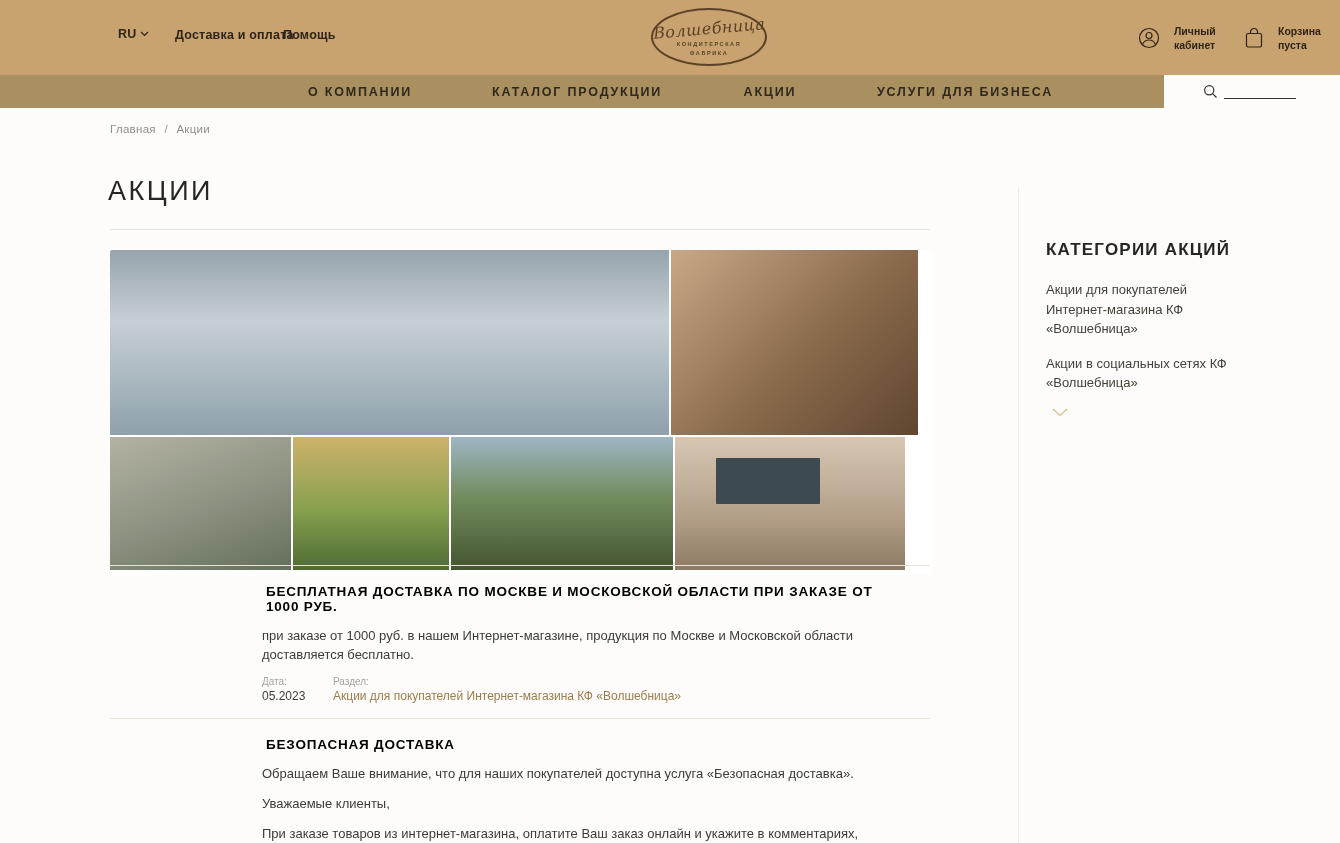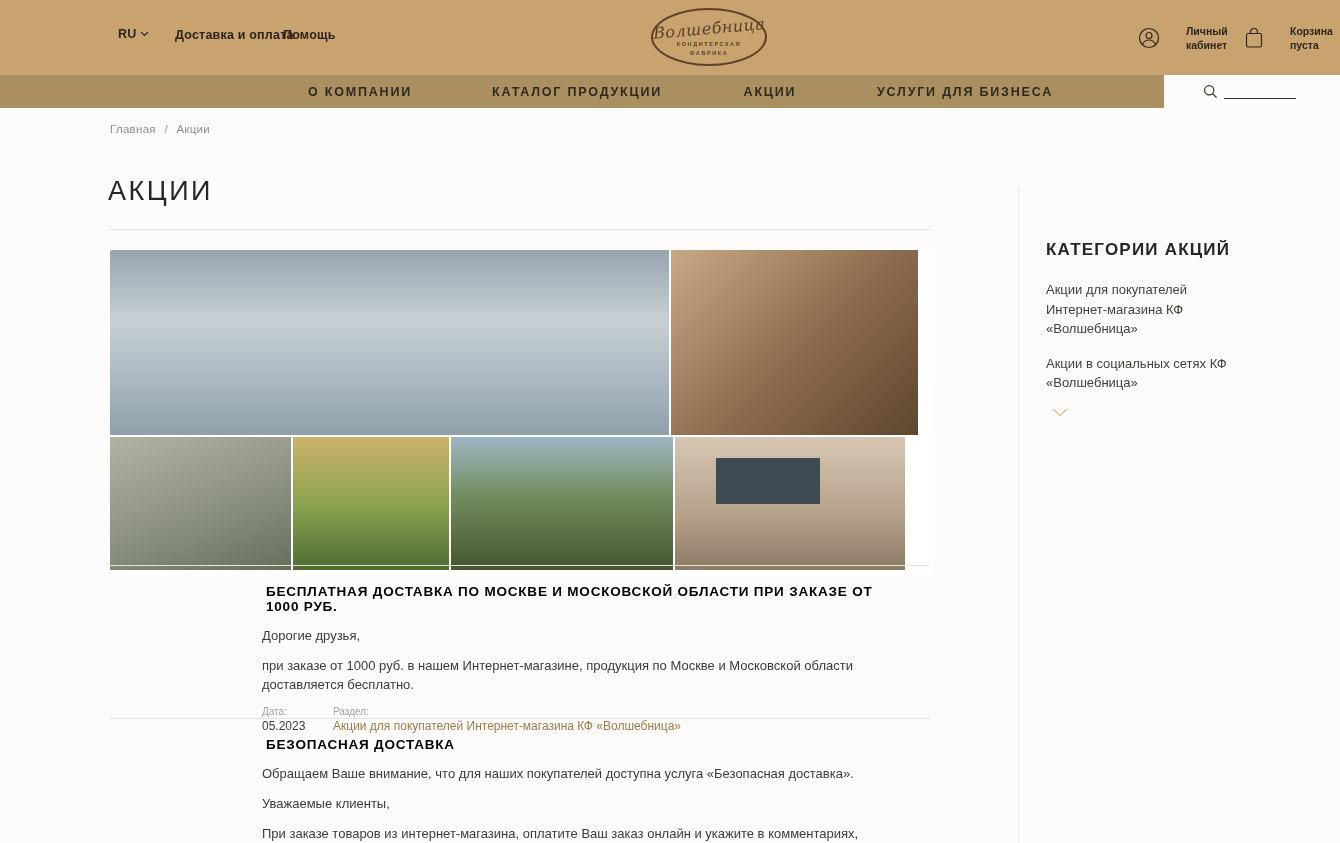--- a/index.html
+++ b/index.html
@@ -15,21 +15,21 @@
   .lang { left:118px; top:27px; display:flex; align-items:center; gap:4px; }
   .top-link-delivery { left:175px; top:28px; }
   .top-link-help { left:283px; top:28px; }
 
   .logo { position:absolute; left:651px; top:8px; width:116px; height:58px;
           border:2px solid #5b4126; border-radius:50%; color:#5b4126; text-align:center; }
   .logo-script { font-family:"DejaVu Serif", serif; font-style:italic; font-size:16px; line-height:1;
                  margin-top:11px; transform:rotate(-5deg); letter-spacing:.5px; }
   .logo-sub { font-size:5.5px; letter-spacing:1.6px; line-height:1.6; margin-top:3px; font-weight:700; }
 
-  .tb-widget { position:absolute; display:flex; align-items:center; gap:26px; cursor:pointer; }
+  .tb-widget { position:absolute; display:flex; align-items:center; gap:14px; cursor:pointer; }
   .account { left:1138px; top:24px; }
   .cart { left:1244px; top:24px; }
   .tb-widget .lbl { font-size:10.5px; line-height:1.35; color:#2e2417; font-weight:600; white-space:pre-line; }
 
   
   .navbar { position:absolute; left:0; top:75px; width:1164px; height:33px; background:#aa9061; }
   .nav-item { position:absolute; top:10px; transform:translateX(-50%);
               font-size:12.5px; font-weight:600; letter-spacing:1.8px; color:#2f281c; cursor:pointer; white-space:nowrap; }
   .nav-1 { left:360px; } .nav-2 { left:577px; } .nav-3 { left:770px; } .nav-4 { left:965px; }
   .search-box { position:absolute; left:1203px; top:9px; display:flex; align-items:flex-end; gap:6px; }
@@ -238,21 +238,20 @@
 <div class="rule-1"></div>
 
 <article class="promo promo-2">
   <div class="thumb thumb-2 choco">
     
     
     
   </div>
   <div class="promo-body">
     <h3 class="promo-title">БЕСПЛАТНАЯ ДОСТАВКА ПО МОСКВЕ И МОСКОВСКОЙ ОБЛАСТИ ПРИ ЗАКАЗЕ ОТ 1000 РУБ.</h3>
-    <p>Дорогие друзья,</p>
     <p>при заказе от 1000 руб. в нашем Интернет-магазине, продукция по Москве и Московской области доставляется бесплатно.</p>
     <div class="meta">
       <div class="meta-col-date">
         <div class="meta-lbl">Дата:</div>
         <div class="meta-val">05.2023</div>
       </div>
       <div>
         <div class="meta-lbl">Раздел:</div>
         <div class="meta-link">Акции для покупателей Интернет-магазина КФ «Волшебница»</div>
       </div>

